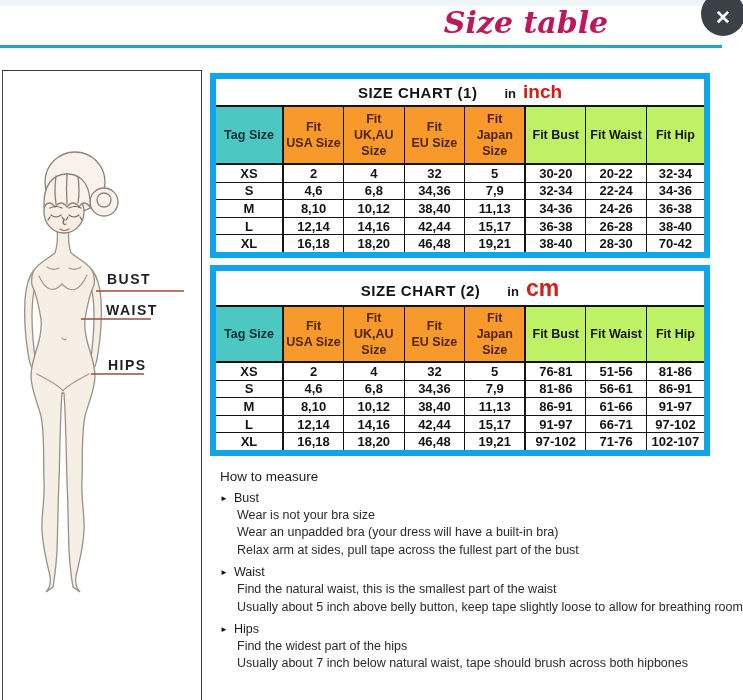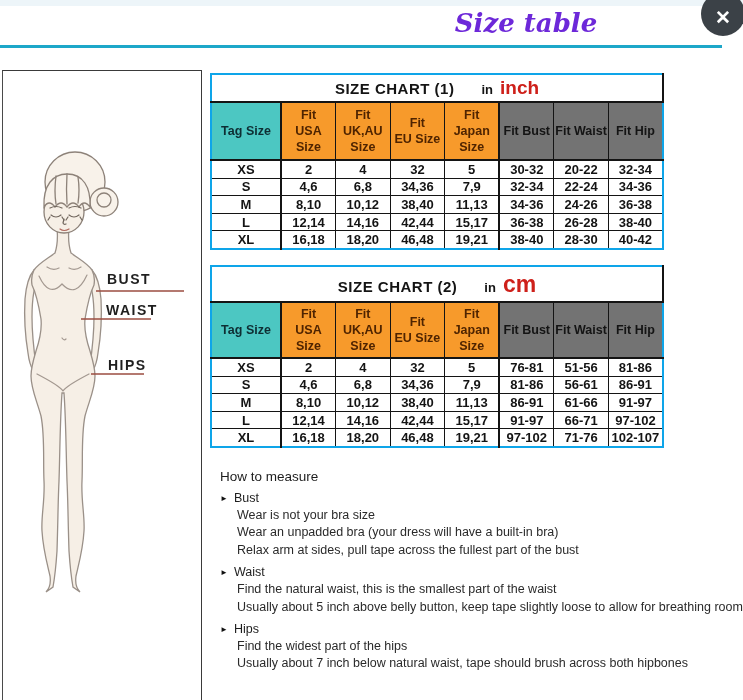--- a/index.html
+++ b/index.html
@@ -3,56 +3,56 @@
 <meta charset="utf-8">
 <style>
   html,body{margin:0;padding:0;background:#fff;}
   .page{position:relative;width:743px;height:700px;background:#ffffff;overflow:hidden;
         font-family:"Liberation Sans",sans-serif;}
   .top-strip{position:absolute;left:0;top:0;width:743px;height:6px;background:#edf5f9;}
 
   
   .page-title{position:absolute;left:430px;top:4px;width:192px;text-align:center;
               font-family:"DejaVu Serif",serif;font-style:italic;font-weight:bold;
-              font-size:26px;line-height:38px;color:#6d28d9;}
+              font-size:30px;line-height:38px;color:#be185d;}
   .divider{position:absolute;left:0;top:45px;width:722px;height:3px;background:#1da7c9;}
   .close-btn{position:absolute;left:701px;top:-8px;width:44px;height:44px;border-radius:50%;
              background:#3b4147;color:#ffffff;display:flex;align-items:center;justify-content:center;
              font-size:19px;font-weight:bold;cursor:pointer;box-sizing:border-box;padding-top:6px;}
 
   
   .figure-panel{position:absolute;left:2px;top:70px;width:200px;height:630px;background:#fff;
                 border-left:1px solid #4a4a4a;border-top:1px solid #3a3a3a;border-right:1px solid #3a3a3a;
                 box-sizing:border-box;}
   .figure-panel svg{position:absolute;left:0;top:0;}
   .fig-label{position:absolute;font-size:14px;font-weight:bold;letter-spacing:1.5px;color:#1f1f1f;}
   #label-bust{left:104px;top:200px;}
   #label-waist{left:103px;top:231px;}
   #label-hips{left:105px;top:286px;}
 
   
-  .chart{position:absolute;left:210px;width:454px;border-collapse:collapse;table-layout:fixed;
-         background:#fff;border:2px solid #0ea5e9;}
+  .chart{position:absolute;left:210px;width:500px;border-collapse:collapse;table-layout:fixed;
+         background:#fff;border:6px solid #0ea5e9;}
   #chart1{top:73px;}
   #chart2{top:265px;}
   .chart td{border:1px solid #141414;text-align:center;vertical-align:middle;font-weight:bold;
             color:#141414;padding:0;overflow:hidden;}
   .chart col.c0{width:70px;}
   .chart tr.title td{height:26px;border-bottom-width:2px;}
   #chart2 tr.title td{height:34px;}
   .chart .t-title{font-size:15px;letter-spacing:.5px;}
   .chart .unit-word{font-size:13px;margin-left:27px;}
   .chart .unit{font-size:19px;color:#ce201a;margin-left:7px;}
   #chart2 .unit{font-size:23px;margin-top:44px;}
   .chart tr.head td{height:56px;font-size:12.5px;line-height:1.3;white-space:pre-line;
                     border-bottom-width:2px;}
   #chart2 tr.head td{height:54px;}
   .chart td.c-tag{background:#4cc7c2;color:#0e2e33;}
   .chart td.c-orange{background:#f79a2b;color:#4f2400;}
-  .chart td.c-yellow{background:#737373;color:#141414;}
+  .chart td.c-yellow{background:#bef264;color:#141414;}
   .chart tr.data td{height:16.6px;font-size:13px;}
   .chart td:first-child{border-right-width:2px;}
   .chart td:nth-child(6){border-left-width:2px;}
 
   
   .measure{position:absolute;left:220px;top:468px;width:532px;color:#262626;}
   .m-head{font-size:13.5px;line-height:17px;margin-bottom:3px;color:#1d1d1d;}
   .m-label{display:flex;align-items:center;gap:6px;font-size:12.5px;font-weight:normal;
            line-height:17px;margin-top:5px;color:#1d1d1d;}
   .m-marker{font-size:8px;line-height:17px;color:#111;}
@@ -154,21 +154,21 @@
           <td class="c-yellow">Fit Bust</td>
           <td class="c-yellow">Fit Waist</td>
           <td class="c-yellow">Fit Hip</td>
         </tr>
         <tr class="data">
           <td>XS</td>
           <td>2</td>
           <td>4</td>
           <td>32</td>
           <td>5</td>
-          <td>30-32</td>
+          <td>30-20</td>
           <td>20-22</td>
           <td>32-34</td>
         </tr>
         <tr class="data">
           <td>S</td>
           <td>4,6</td>
           <td>6,8</td>
           <td>34,36</td>
           <td>7,9</td>
           <td>32-34</td>
@@ -196,21 +196,21 @@
           <td>38-40</td>
         </tr>
         <tr class="data">
           <td>XL</td>
           <td>16,18</td>
           <td>18,20</td>
           <td>46,48</td>
           <td>19,21</td>
           <td>38-40</td>
           <td>28-30</td>
-          <td>40-42</td>
+          <td>70-42</td>
         </tr>
       </tbody>
     </table>
   <table class="chart" id="chart2">
     <colgroup>
         <col class="c0">
         <col>
         <col>
         <col>
         <col>

